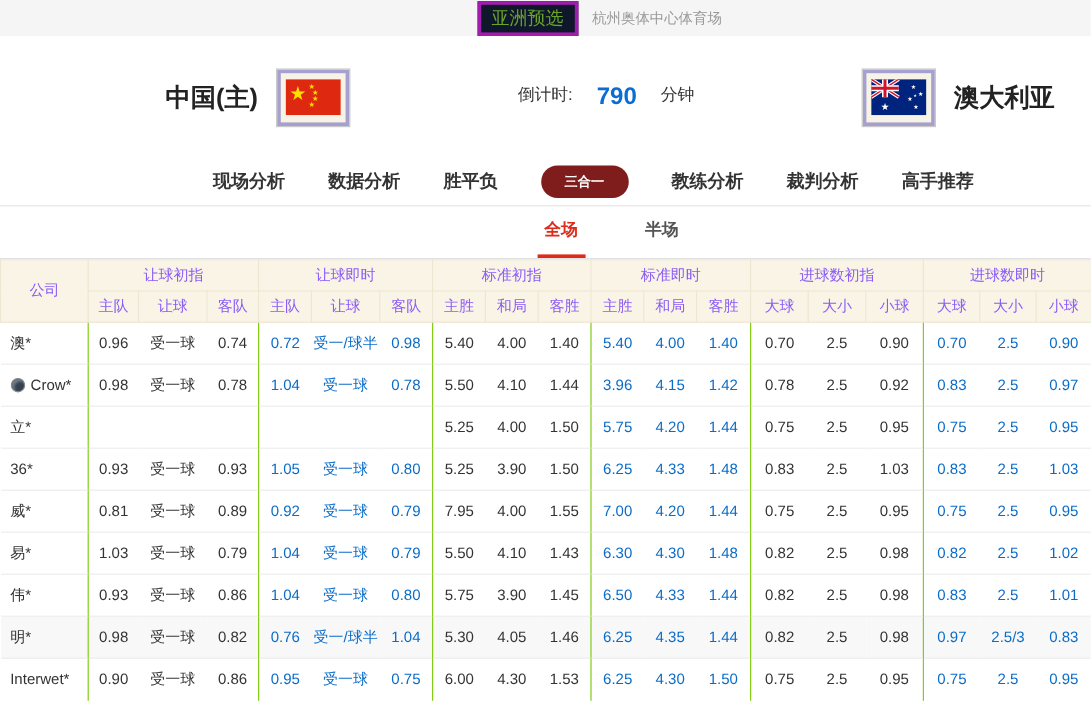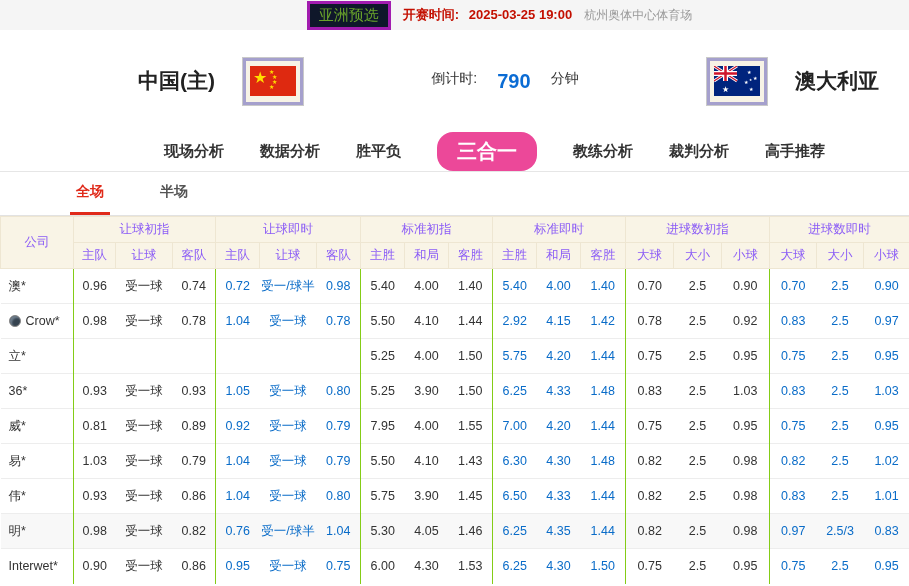--- a/index.html
+++ b/index.html
@@ -21,44 +21,44 @@
   }
   .kickoff { color:#c30f00; font-weight:bold; font-size:13px; }
   .kickoff .time { margin-left:6px; }
   .venue { color:#999; font-size:12px; }
   
   .match {
     height:102px; background:#fff;
     display:flex; align-items:center; justify-content:space-between;
     padding:0 30px 0 138px;
   }
-  .team { display:flex; align-items:center; gap:28px; }
+  .team { display:flex; align-items:center; gap:16px; }
   .team-name { font-size:21px; font-weight:bold; color:#222; }
   .flagbox {
     width:60px; height:47px; background:#f7f3e6;
     border:3px solid #a5a0cd; outline:1px solid #c9c9c9;
     display:flex; align-items:center; justify-content:center;
   }
   .countdown { font-size:14px; color:#333; display:flex; align-items:flex-start; }
   .countdown .num { color:#0b6cd4; font-size:20px; font-weight:bold; margin:0 20px; }
   
   .nav {
     height:40px; display:flex; align-items:center; justify-content:center;
     gap:36px; padding-left:80px; border-bottom:1px solid #e6e6e6;
     font-size:15px; font-weight:bold; color:#333;
   }
   .nav-item { cursor:pointer; white-space:nowrap; }
   .nav-item.active {
-    background:#ec4899; color:#fff; border-radius:16px;
-    padding:6px 20px; font-size:20px;
+    background:#7f1d1d; color:#fff; border-radius:16px;
+    padding:6px 20px; font-size:11px;
   }
   
   .subtabs {
-    height:44px; display:flex; align-items:stretch; 
-    gap:44px; padding-left:70px; border-bottom:1px solid #e2e2e2;
+    height:44px; display:flex; align-items:stretch; justify-content:center;
+    gap:44px; padding-left:110px; border-bottom:1px solid #e2e2e2;
     font-size:14px; font-weight:bold;
   }
   .subtab {
     display:flex; align-items:center; padding:0 6px;
     color:#555; cursor:pointer; border-bottom:3px solid transparent;
   }
   .subtab.active { color:#e02a1a; border-bottom-color:#e02a1a; }
   
   table { width:909px; border-collapse:collapse; table-layout:fixed; font-size:12.5px; }
   thead th {
@@ -78,24 +78,20 @@
     background:#35424f;
     box-shadow: inset 2px 2px 2px #6d7d8c; border:1px solid #888;
     vertical-align:-2px; margin-right:5px;
   }
 </style>
 </head>
 <body>
 
 <div class="topbar">
   <span class="league-badge">亚洲预选</span>
-  <span class="kickoff">
-    <span>开赛时间:</span>
-    <span class="time">2025-03-25 19:00</span>
-  </span>
   <span class="venue">杭州奥体中心体育场</span>
 </div>
 
 <div class="match">
   <div class="team">
     <span class="team-name">中国(主)</span>
     <span class="flagbox">
       <svg width="46" height="30" viewBox="0 0 46 30">
         <rect width="46" height="30" fill="#de2910"></rect>
         <text x="3" y="17" font-size="16" fill="#ffde00">★</text>
@@ -225,21 +221,21 @@
         <td class="company"><span class="crow-icon"></span>Crow*</td>
         <td class="group-start">0.98</td>
         <td>受一球</td>
         <td>0.78</td>
         <td class="group-start live">1.04</td>
         <td class="live">受一球</td>
         <td class="live">0.78</td>
         <td class="group-start">5.50</td>
         <td>4.10</td>
         <td>1.44</td>
-        <td class="group-start live">2.92</td>
+        <td class="group-start live">3.96</td>
         <td class="live">4.15</td>
         <td class="live">1.42</td>
         <td class="group-start">0.78</td>
         <td>2.5</td>
         <td>0.92</td>
         <td class="group-start live">0.83</td>
         <td class="live">2.5</td>
         <td class="live">0.97</td>
       </tr>
       <tr>

